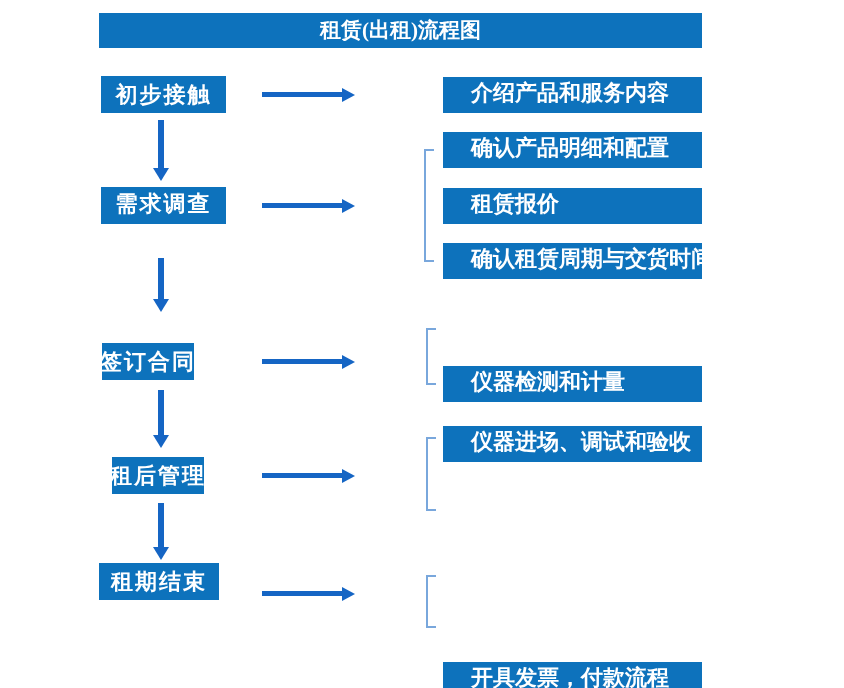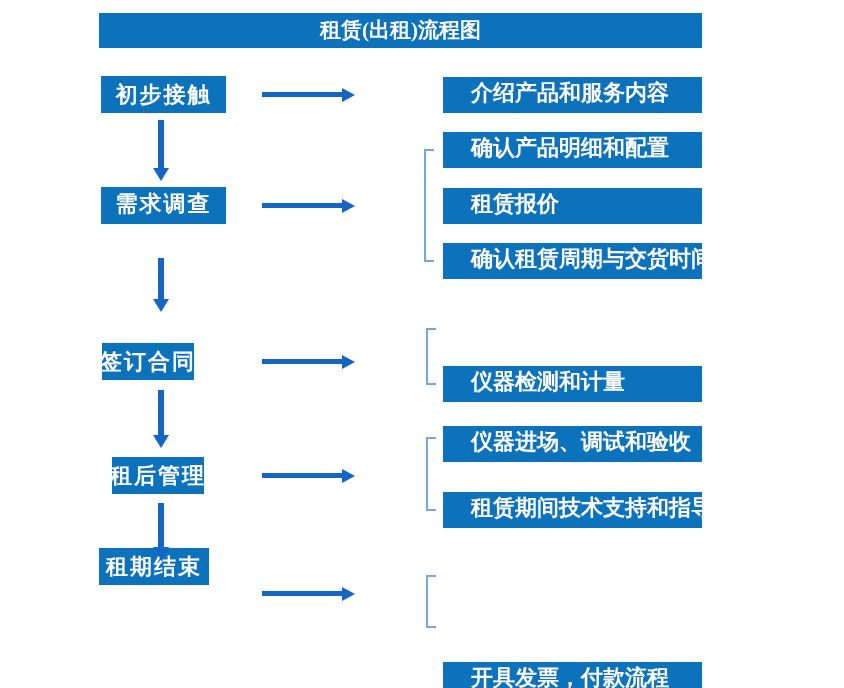--- a/index.html
+++ b/index.html
@@ -94,21 +94,21 @@
 <body>
 
 <div class="canvas">
 
   <div class="bluebox title-bar">租赁(出租)流程图</div>
 
   <div class="bluebox step-box" style="left:101px; top:76px;  width:125px;">初步接触</div>
   <div class="bluebox step-box" style="left:101px; top:187px; width:125px;font-family:Liberation Mono, monospace;">需求调查</div>
   <div class="bluebox step-box" style="left:102px; top:343px; width:92px;">签订合同</div>
   <div class="bluebox step-box" style="left:100px; top:457px; width:92px;margin-left:12px;">租后管理</div>
-  <div class="bluebox step-box" style="left:99px;  top:548px; width:110px;">租期结束</div>
+  <div class="bluebox step-box" style="left:99px;  top:563px; width:120px;">租期结束</div>
 
   <div class="varrow" style="top:120px; height:48px;"></div>
   <div class="varrow" style="top:258px; height:41px;"></div>
   <div class="varrow" style="top:390px; height:45px;"></div>
   <div class="varrow" style="top:503px; height:44px;"></div>
 
   <div class="harrow" style="top:92px;"></div>
   <div class="harrow" style="top:203px;"></div>
   <div class="harrow" style="top:359px;"></div>
   <div class="harrow" style="top:473px;"></div>
@@ -118,16 +118,15 @@
   <div class="bracket" style="left:426px; top:328px; height:57px;"></div>
   <div class="bracket" style="left:426px; top:437px; height:74px;"></div>
   <div class="bracket" style="left:426px; top:575px; height:53px;"></div>
 
   <div class="bluebox detail-box" style="top:77px;">介绍产品和服务内容</div>
   <div class="bluebox detail-box" style="top:132px;">确认产品明细和配置</div>
   <div class="bluebox detail-box" style="top:188px;">租赁报价</div>
   <div class="bluebox detail-box" style="top:243px;">确认租赁周期与交货时间</div>
   <div class="bluebox detail-box" style="top:366px;">仪器检测和计量</div>
   <div class="bluebox detail-box" style="top:420px;margin-top:6px;">仪器进场、调试和验收</div>
-  <div class="bluebox detail-box" style="top:492px;">租赁期间技术支持和指导</div>
   <div class="bluebox detail-box" style="top:634px;margin-top:28px;">开具发票，付款流程</div>
 
 </div>
 
 </body></html>

